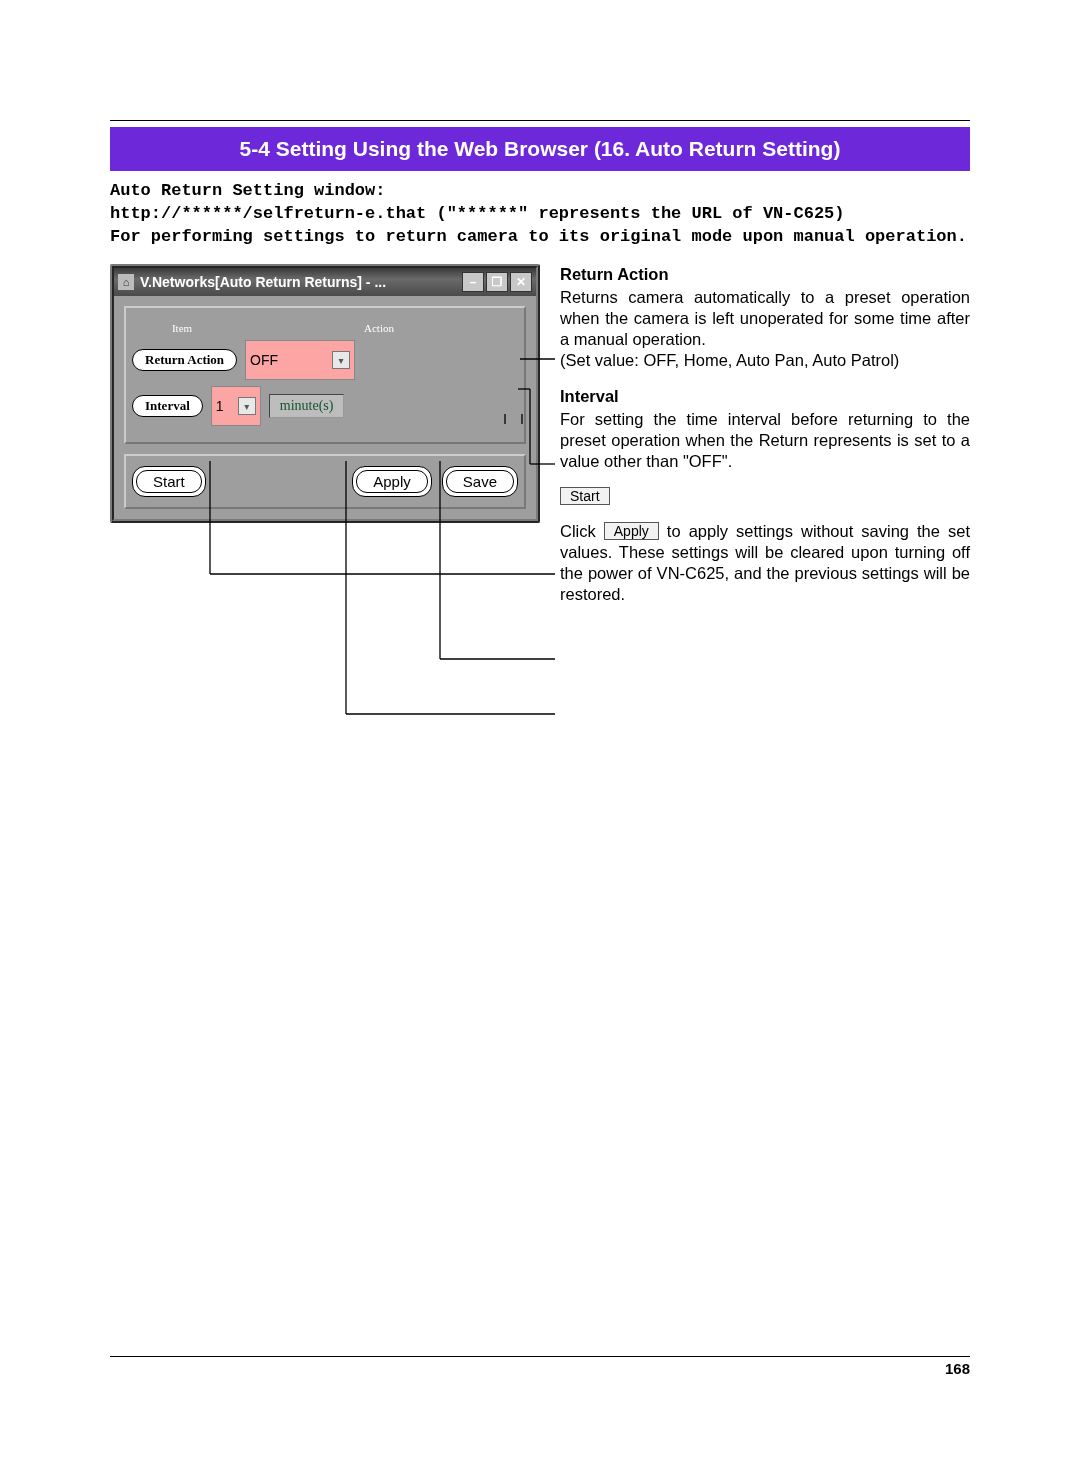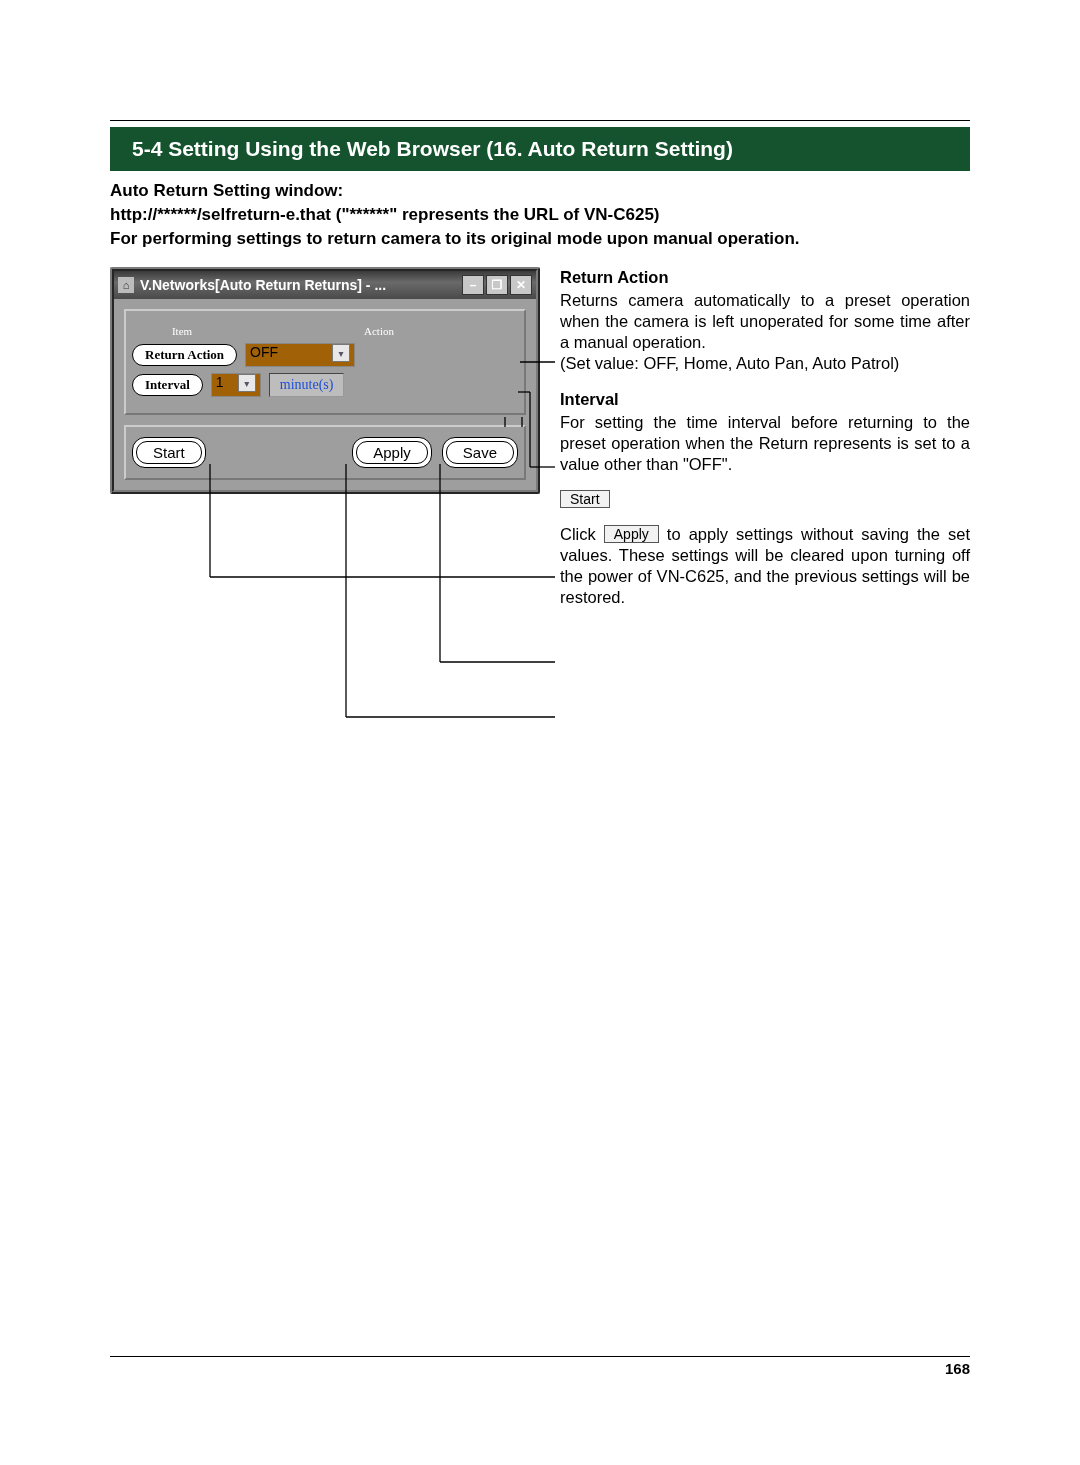--- a/index.html
+++ b/index.html
@@ -1,23 +1,23 @@
 <!DOCTYPE html>
 <html><head>
 <meta charset="utf-8">
 <style>
   html,body{margin:0;padding:0;background:#fff;}
   body{font-family:Arial,Helvetica,sans-serif;color:#000;font-size:17px;
        width:1080px;height:1465px;position:relative;}
   .page{position:absolute;left:110px;top:0;width:860px;}
   hr.sep{border:none;border-top:1.5px solid #000;margin:0;}
   hr.top{margin-top:120px;}
-  .black-bar{background:#14532d;color:#fff;font-weight:bold;font-size:21px;
-             text-align:left;padding:10px 22px;margin-top:6px;}
-  .intro{margin-top:10px;}
+  .black-bar{background:#6d28d9;color:#fff;font-weight:bold;font-size:21px;
+             text-align:center;padding:10px 16px;margin-top:6px;}
+  .intro{margin-top:10px;font-family:Liberation Mono, monospace;}
   .intro p{margin:4px 0;font-size:17px;}
   .intro .b{font-weight:bold;}
   .cols{display:flex;margin-top:18px;gap:20px;}
   .left{flex:0 0 430px;position:relative;}
   .right{flex:1;font-size:16.5px;line-height:1.28;}
   .right .sec{margin-bottom:14px;}
   .right .sec .heading{font-weight:bold;margin-bottom:2px;}
   .right .just{text-align:justify;}
 
   
@@ -33,30 +33,30 @@
     display:flex;align-items:center;justify-content:center;font-size:12px;
     font-family:Arial;line-height:1;}
   .body{background:#9e9e9e;padding:10px;}
   .panel{background:#9e9e9e;border:2px outset #ccc;padding:8px 6px 10px;}
   .row{display:flex;align-items:center;margin:6px 0;gap:8px;}
   .hdr-item,.hdr-val{font-family:'Times New Roman',serif;color:#fff;font-size:11px;}
   .hdr-item{width:100px;text-align:center;}
   .hdr-val{flex:1;text-align:center;}
   .pill{background:#fff;border:1.5px solid #000;border-radius:13px;
     padding:2px 12px;font:bold 13px 'Times New Roman',serif;white-space:nowrap;}
-  .sel{background:#a16207;border:1px solid #888;height:22px;
-    display:flex;padding:0 4px;font-size:14px;font-family:Arial;}
+  .sel{background:#fca5a5;border:1px solid #888;height:22px;
+    display:flex;align-items:center;padding:8px 4px;font-size:14px;font-family:Arial;}
   .sel .val{flex:1;}
   .sel .arrow{width:16px;height:16px;border:1px solid #777;background:#e8e8e8;
     display:flex;align-items:center;justify-content:center;font-size:10px;color:#556;}
   .sel.wide{width:100px;}
   .sel.narrow{width:40px;}
   .unitbox{background:#bdbdbd;border:1px inset #999;height:22px;
     display:flex;align-items:center;padding:0 10px;
-    font:14px 'Times New Roman',serif;color:#1d4ed8;}
+    font:14px 'Times New Roman',serif;color:#14532d;}
   .btnpanel{margin-top:10px;padding:10px 6px;border:2px outset #ccc;
     display:flex;justify-content:space-between;align-items:center;background:#9e9e9e;}
   .btn3{display:inline-block;border:1.5px solid #000;border-radius:13px;
     padding:4px 0;background:#fff;font:15px Arial;position:relative;}
   .btn3.outer{padding:3px;}
   .btn3.inner{border-radius:11px;padding:2px 16px;}
   .grp{display:flex;gap:10px;}
 
   
   .minibtn{display:inline-block;border:1px solid #555;padding:0 9px;

